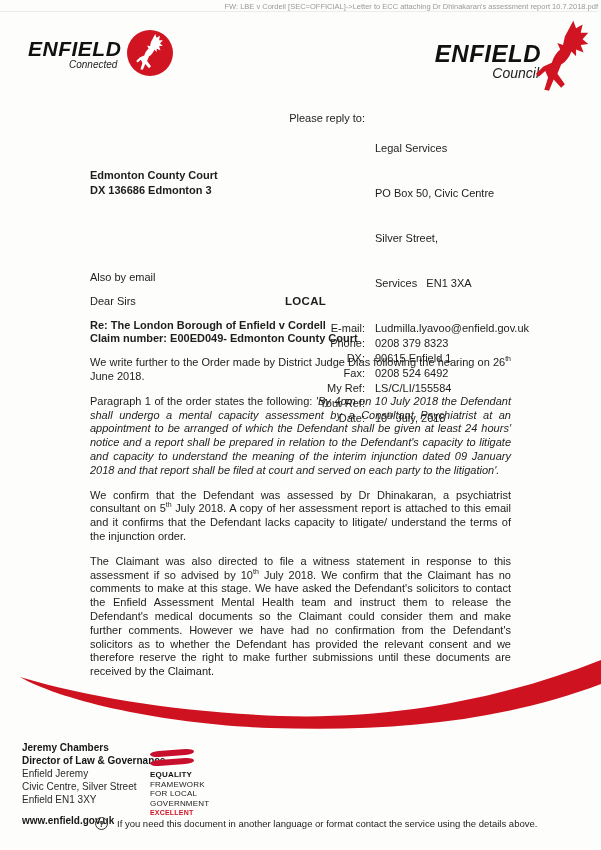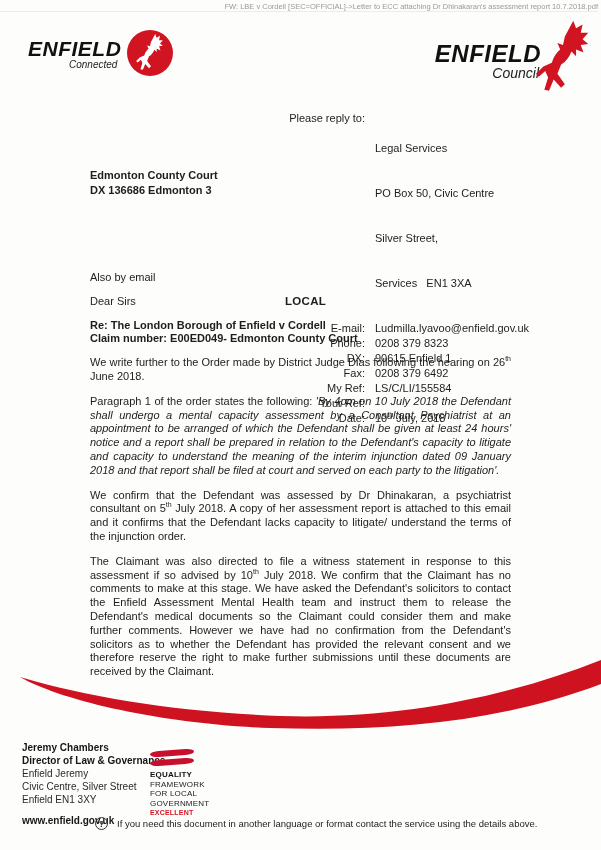--- a/index.html
+++ b/index.html
@@ -125,21 +125,21 @@
     <div class="crow">
       <div class="lbl">Phone:</div>
       <div class="val">0208 379 8323</div>
     </div>
     <div class="crow">
       <div class="lbl">DX:</div>
       <div class="val">90615 Enfield 1</div>
     </div>
     <div class="crow">
       <div class="lbl">Fax:</div>
-      <div class="val">0208 379 6492</div>
+      <div class="val">0208 524 6492</div>
     </div>
     <div class="crow">
       <div class="lbl">My Ref:</div>
       <div class="val">LS/C/LI/155584</div>
     </div>
     <div class="crow">
       <div class="lbl">Your Ref:</div>
       <div class="val"></div>
     </div>
     <div class="crow">

